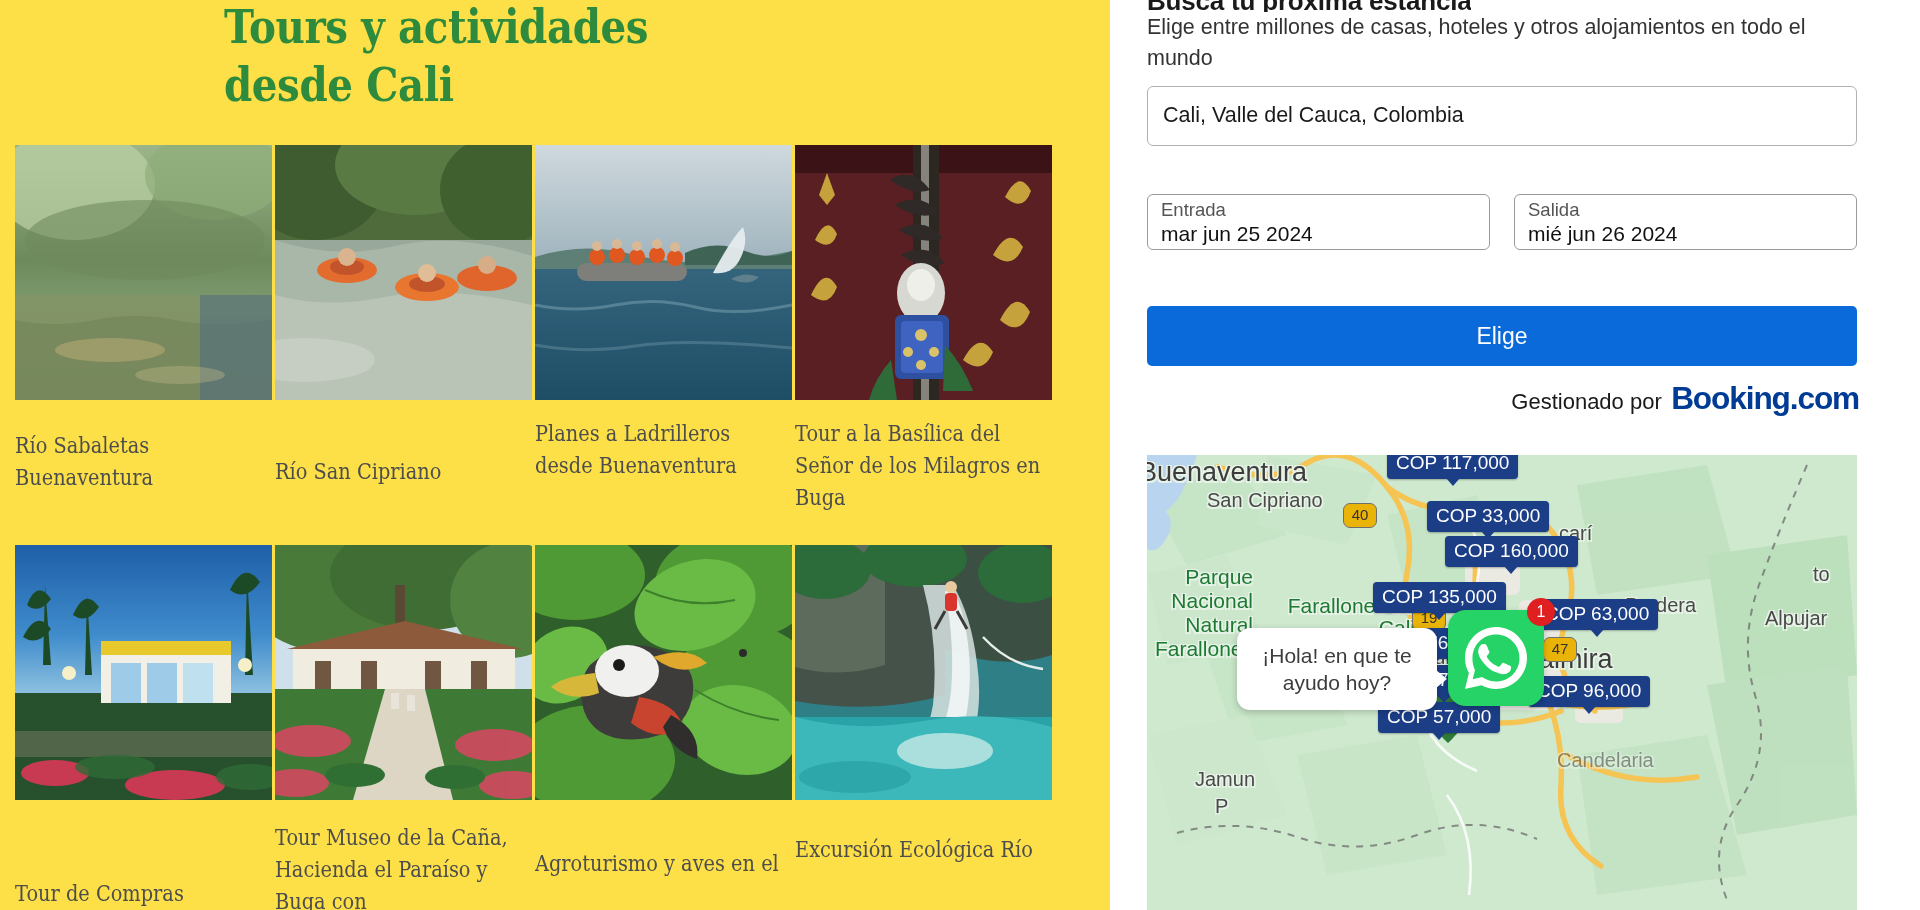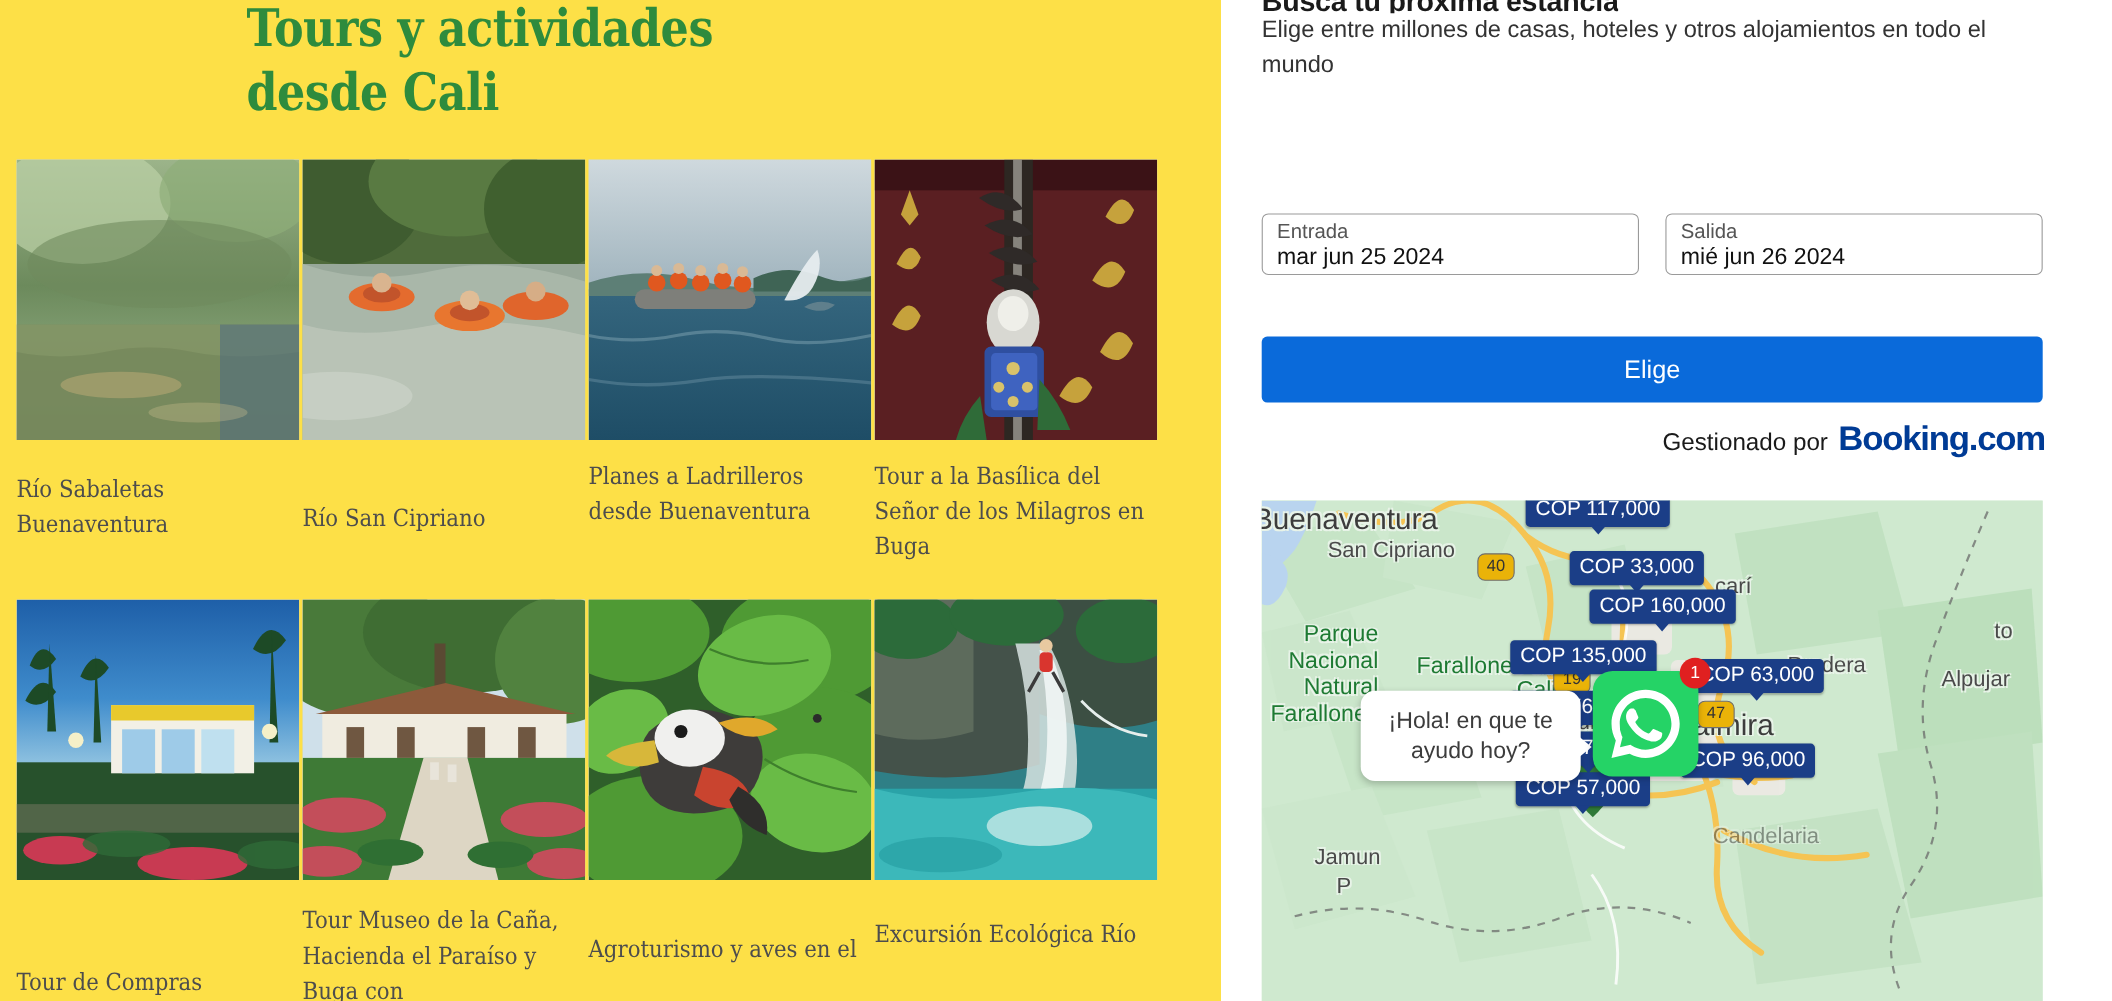--- a/index.html
+++ b/index.html
@@ -583,20 +583,23 @@
         <div class="tour-caption cap-8">Excursión Ecológica Río</div>
       </article>
     </div>
   </section>
 
   <section id="booking-panel">
 
     <h2 id="booking-heading">Busca tu próxima estancia</h2>
     <p id="booking-sub">Elige entre millones de casas, hoteles y otros alojamientos en todo el mundo</p>
 
+    <div id="dest-field">
+      <span id="dest-value" title="¿A dónde vas?">Cali, Valle del Cauca, Colombia</span>
+    </div>
 
     <div class="date-field" id="date-in">
       <span class="date-label">Entrada</span>
       <span class="date-value">mar jun 25 2024</span>
     </div>
 
     <div class="date-field" id="date-out">
       <span class="date-label">Salida</span>
       <span class="date-value">mié jun 26 2024</span>
     </div>

